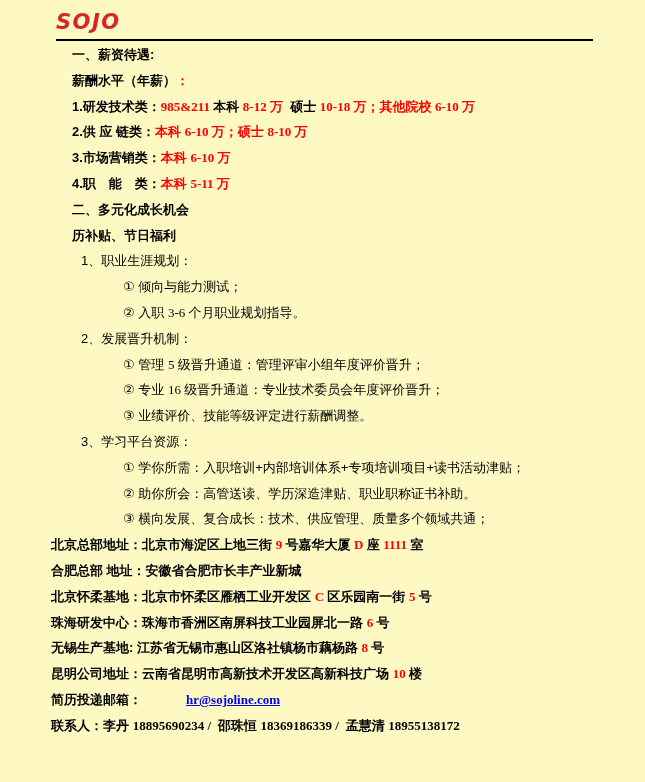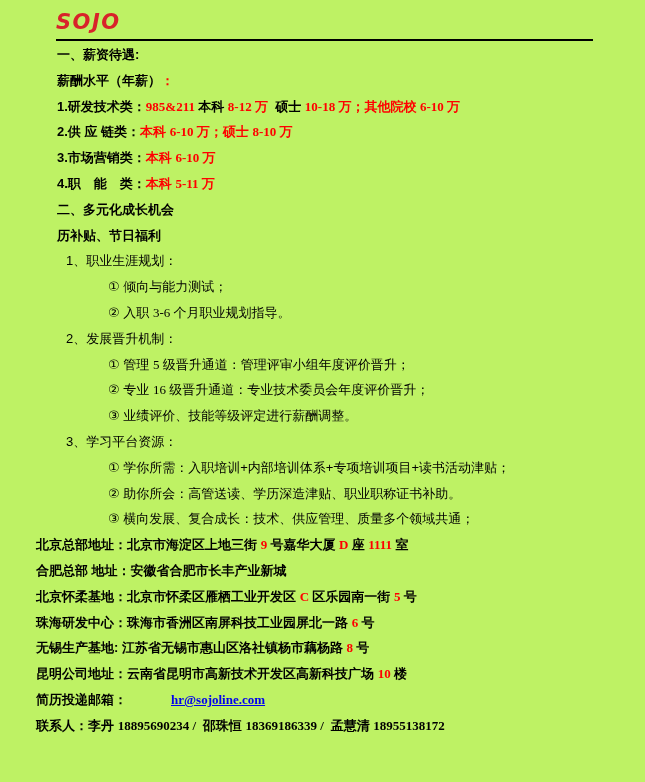--- a/index.html
+++ b/index.html
@@ -1,32 +1,32 @@
 <!DOCTYPE html>
 <html><head>
 <meta charset="utf-8">
 <style>
   html,body{margin:0;padding:0}
   body{
     width:645px;height:782px;background:#ffffff;color:#000;
     font-family:"Liberation Sans","DejaVu Sans",sans-serif;
     overflow:hidden;position:relative;
   }
-  .page{position:absolute;inset:0;background:#bef264}
+  .page{position:absolute;inset:0;background:#fef9c3}
   .logo{
     position:absolute;left:56px;top:10px;
     font-size:21px;font-weight:bold;font-style:italic;
     letter-spacing:1.5px;color:#d8232a;
     font-family:"DejaVu Sans","Liberation Sans",sans-serif;
   }
   .top-rule{
     position:absolute;left:56px;right:52px;top:39px;height:0;
     border:none;border-top:2px solid #000;margin:0;
   }
-  .body-lines{position:absolute;top:42px;left:0;right:0}
+  .body-lines{position:absolute;top:42px;left:15px;right:0}
   .line{height:25.8px;line-height:25.8px;font-size:13px;white-space:pre}
   .line.h,.line.p{margin-left:57px}
   .line.p1{margin-left:66px}
   .line.p2{margin-left:108px}
   .line.addr{margin-left:36px}
   .bold{font-weight:bold}
   .red{color:#ff0000}
   .serif{font-family:"Liberation Serif","DejaVu Serif",serif}
   a.link{color:#0000ee;text-decoration:underline;font-weight:bold}
   .gap-left{margin-left:44px}

